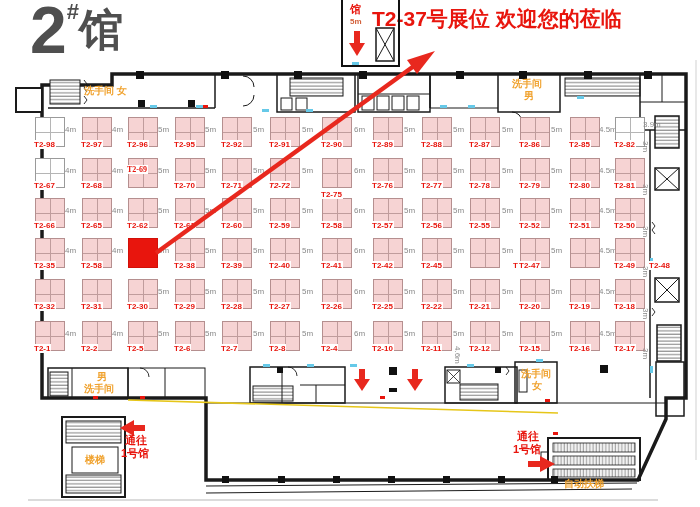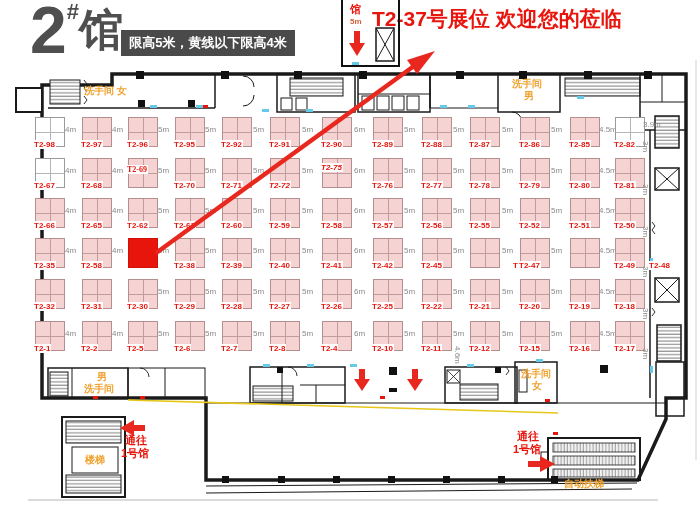--- a/index.html
+++ b/index.html
@@ -295,21 +295,21 @@
       <div class="booth" style="left: 175px; top: 158px;"></div>
       <div class="booth-label" style="left: 173px; top: 181px;">T2-70</div>
       <div class="gap-label" style="left: 205px; top: 166px;">5m</div>
       <div class="booth" style="left: 222px; top: 158px;"></div>
       <div class="booth-label" style="left: 220px; top: 181px;">T2-71</div>
       <div class="gap-label" style="left: 253px; top: 166px;">5m</div>
       <div class="booth" style="left: 270px; top: 158px;"></div>
       <div class="booth-label" style="left: 268px; top: 181px; font-style: italic;">T2-72</div>
       <div class="gap-label" style="left: 302px; top: 166px;">5m</div>
       <div class="booth" style="left: 322px; top: 158px;"></div>
-      <div class="booth-label" style="left: 320px; top: 163px; font-style: italic;">T2-75</div>
+      <div class="booth-label" style="left: 320px; top: 190px;">T2-75</div>
       <div class="gap-label" style="left: 354px; top: 166px;">6m</div>
       <div class="booth" style="left: 373px; top: 158px;"></div>
       <div class="booth-label" style="left: 371px; top: 181px;">T2-76</div>
       <div class="gap-label" style="left: 404px; top: 166px;">5m</div>
       <div class="booth" style="left: 422px; top: 158px;"></div>
       <div class="booth-label" style="left: 420px; top: 181px;">T2-77</div>
       <div class="gap-label" style="left: 453px; top: 166px;">5m</div>
       <div class="booth" style="left: 470px; top: 158px;"></div>
       <div class="booth-label" style="left: 468px; top: 181px;">T2-78</div>
       <div class="gap-label" style="left: 502px; top: 166px;">5m</div>
@@ -481,21 +481,20 @@
     </div>
 
   <svg id="arrow-top" width="700" height="507" viewBox="0 0 700 507">
     <line x1="156" y1="253" x2="414" y2="66" stroke="#e8281e" stroke-width="4.5"></line>
     <polygon points="435,51 417,74 407,60" fill="#e8281e"></polygon>
   </svg>
 
   <div class="abs hall-big" style="left:30px;top:-8px;font-size:66px;">
     <span>2</span><span style="font-size:22px;vertical-align:34px;">#</span><span style="font-size:44px;vertical-align:8px;">馆</span>
   </div>
-  <div class="abs graybox" style="left:121px;top:30px;width:174px;height:26px;">限高5米，黄线以下限高4米</div>
 
   <div class="abs red-title" style="left:372px;top:5px;">T2-37号展位 欢迎您的莅临</div>
 
   <div class="abs" style="left:341px;top:-3px;width:55px;height:66px;border:2.5px solid #111;z-index:4;">
     <div class="abs ent-hall" style="left:7px;top:4px;">馆</div>
     <div class="abs ent-5m" style="left:7px;top:18px;">5m</div>
     <svg width="55" height="66">
       <rect x="33" y="29" width="18" height="33" fill="none" stroke="#1a1a1a" stroke-width="1.5"></rect>
       <line x1="33" y1="29" x2="51" y2="62" stroke="#1a1a1a" stroke-width="1"></line>
       <line x1="51" y1="29" x2="33" y2="62" stroke="#1a1a1a" stroke-width="1"></line>

